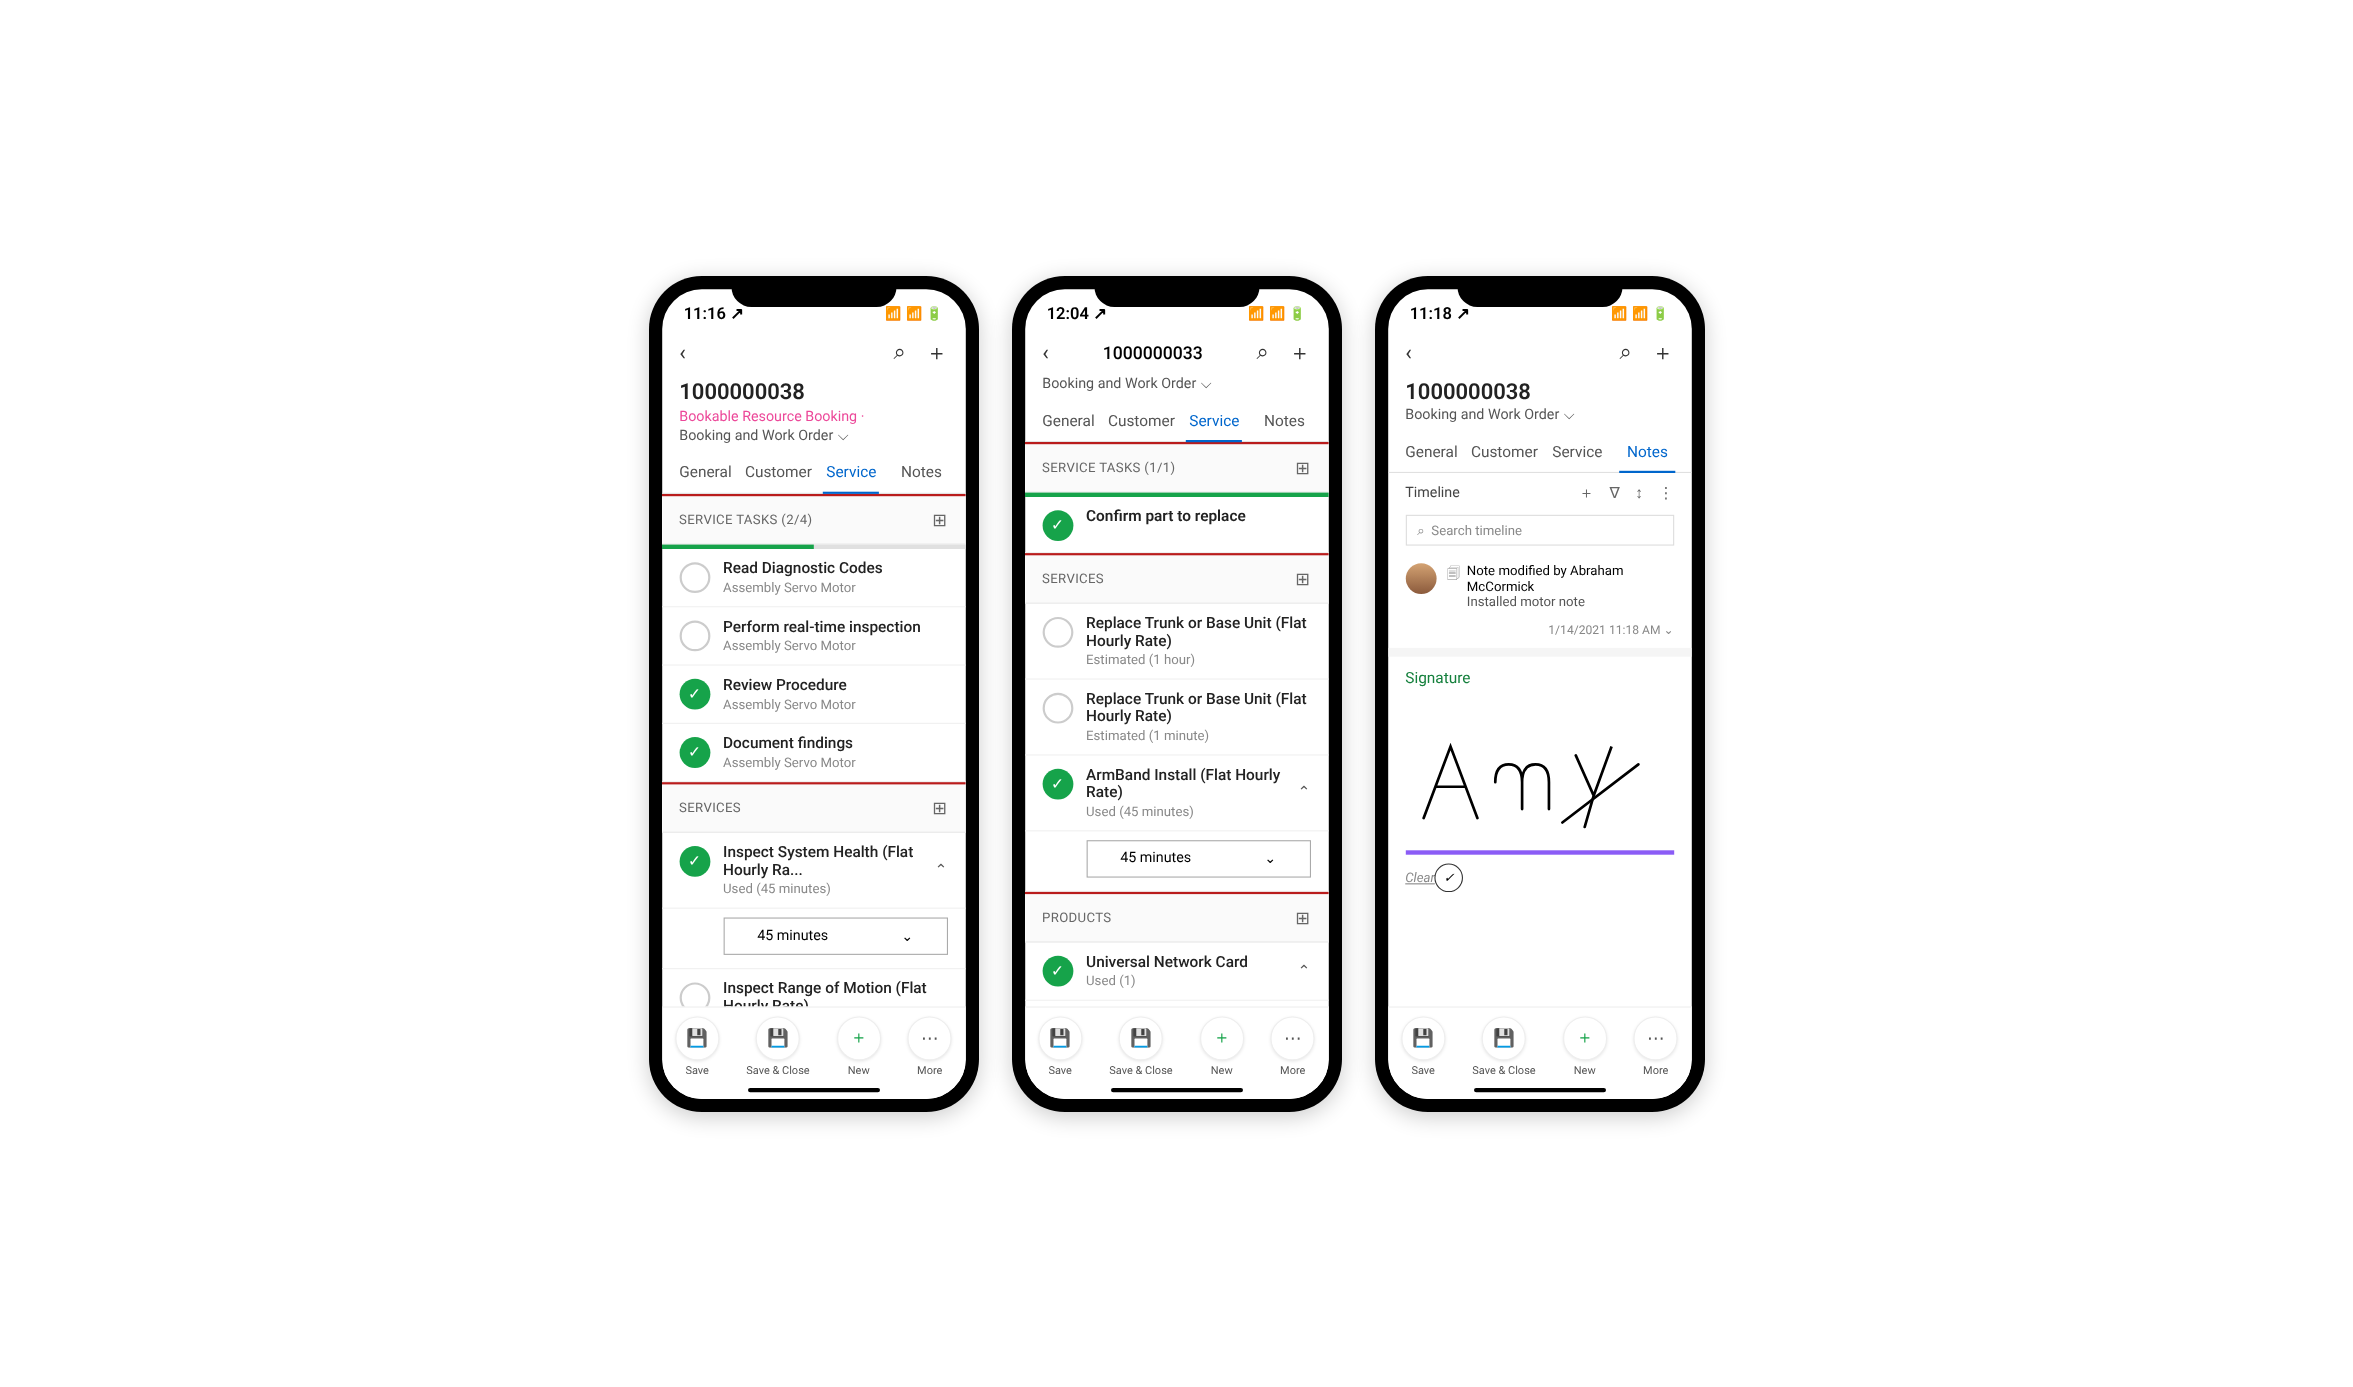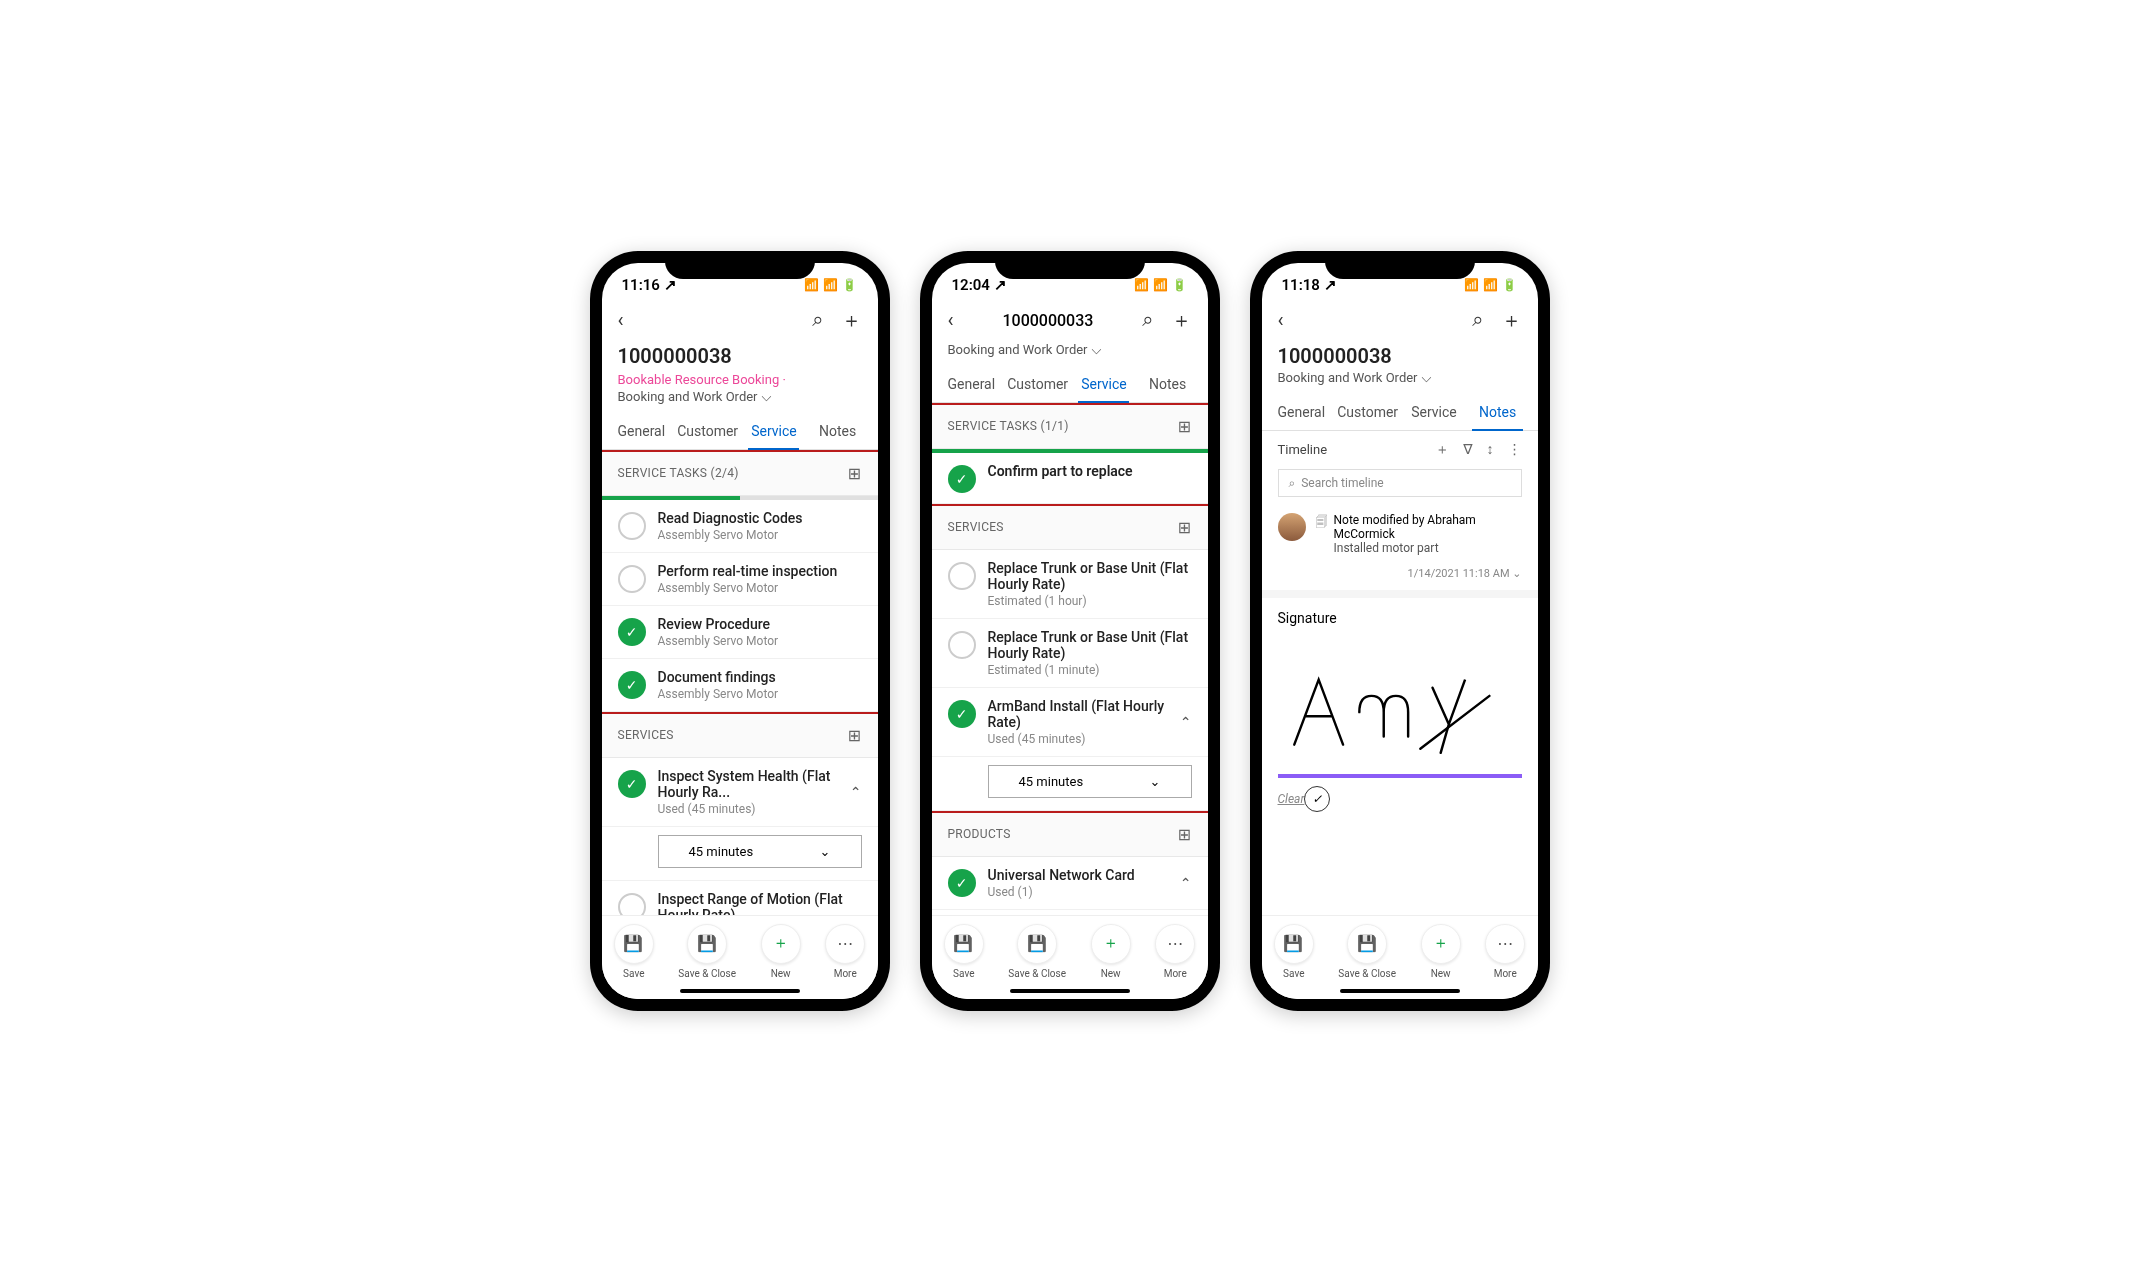--- a/index.html
+++ b/index.html
@@ -241,21 +241,21 @@
   font-size: 12px;
 }
 .avatar {
   width: 28px; height: 28px; border-radius: 50%;
   background: linear-gradient(#d4a373,#8b5a3c);
   flex-shrink: 0;
 }
 .note-body { flex:1; }
 .note-meta { display:flex; justify-content:space-between; font-size:11px; color:#888; padding:4px 16px 10px 54px; }
 .sig-area { padding: 12px 16px; border-top: 8px solid #f5f5f5; }
-.sig-title { font-size: 14px; color: #000000; margin-bottom: 8px; }
+.sig-title { font-size: 14px; color: #15803d; margin-bottom: 8px; }
 .sig-canvas { height: 140px; position: relative; }
 .sig-footer { display:flex; justify-content:flex-start; align-items:center; padding:8px 0; border-top:4px solid #8b5cf6;font-style:italic; }
 .clear-link { font-size:12px; color:#888; text-decoration:underline; }
 .confirm-circle { width:26px;height:26px;border:1.5px solid #333;border-radius:50%;display:flex;align-items:center;justify-content:center;font-size:12px; }
 </style>
 </head>
 <body>
 
 <div class="phone">
   <div class="notch"></div>
@@ -547,21 +547,21 @@
         <span>⌕</span>
         <span>Search timeline</span>
       </div>
       <div class="note-item">
         <div class="avatar"></div>
         <div class="note-body">
           <div style="display:flex;gap:6px;align-items:flex-start">
             <span style="color:#888">🗐</span>
             <div>
               <div>Note modified by Abraham McCormick</div>
-              <div style="color:#555">Installed motor part</div>
+              <div style="color:#555">Installed motor note</div>
             </div>
           </div>
         </div>
       </div>
       <div class="note-meta">
         <span></span>
         <span><span>1/14/2021 11:18 AM</span> <span>⌄</span></span>
       </div>
       <div class="sig-area">
         <div class="sig-title">Signature</div>

